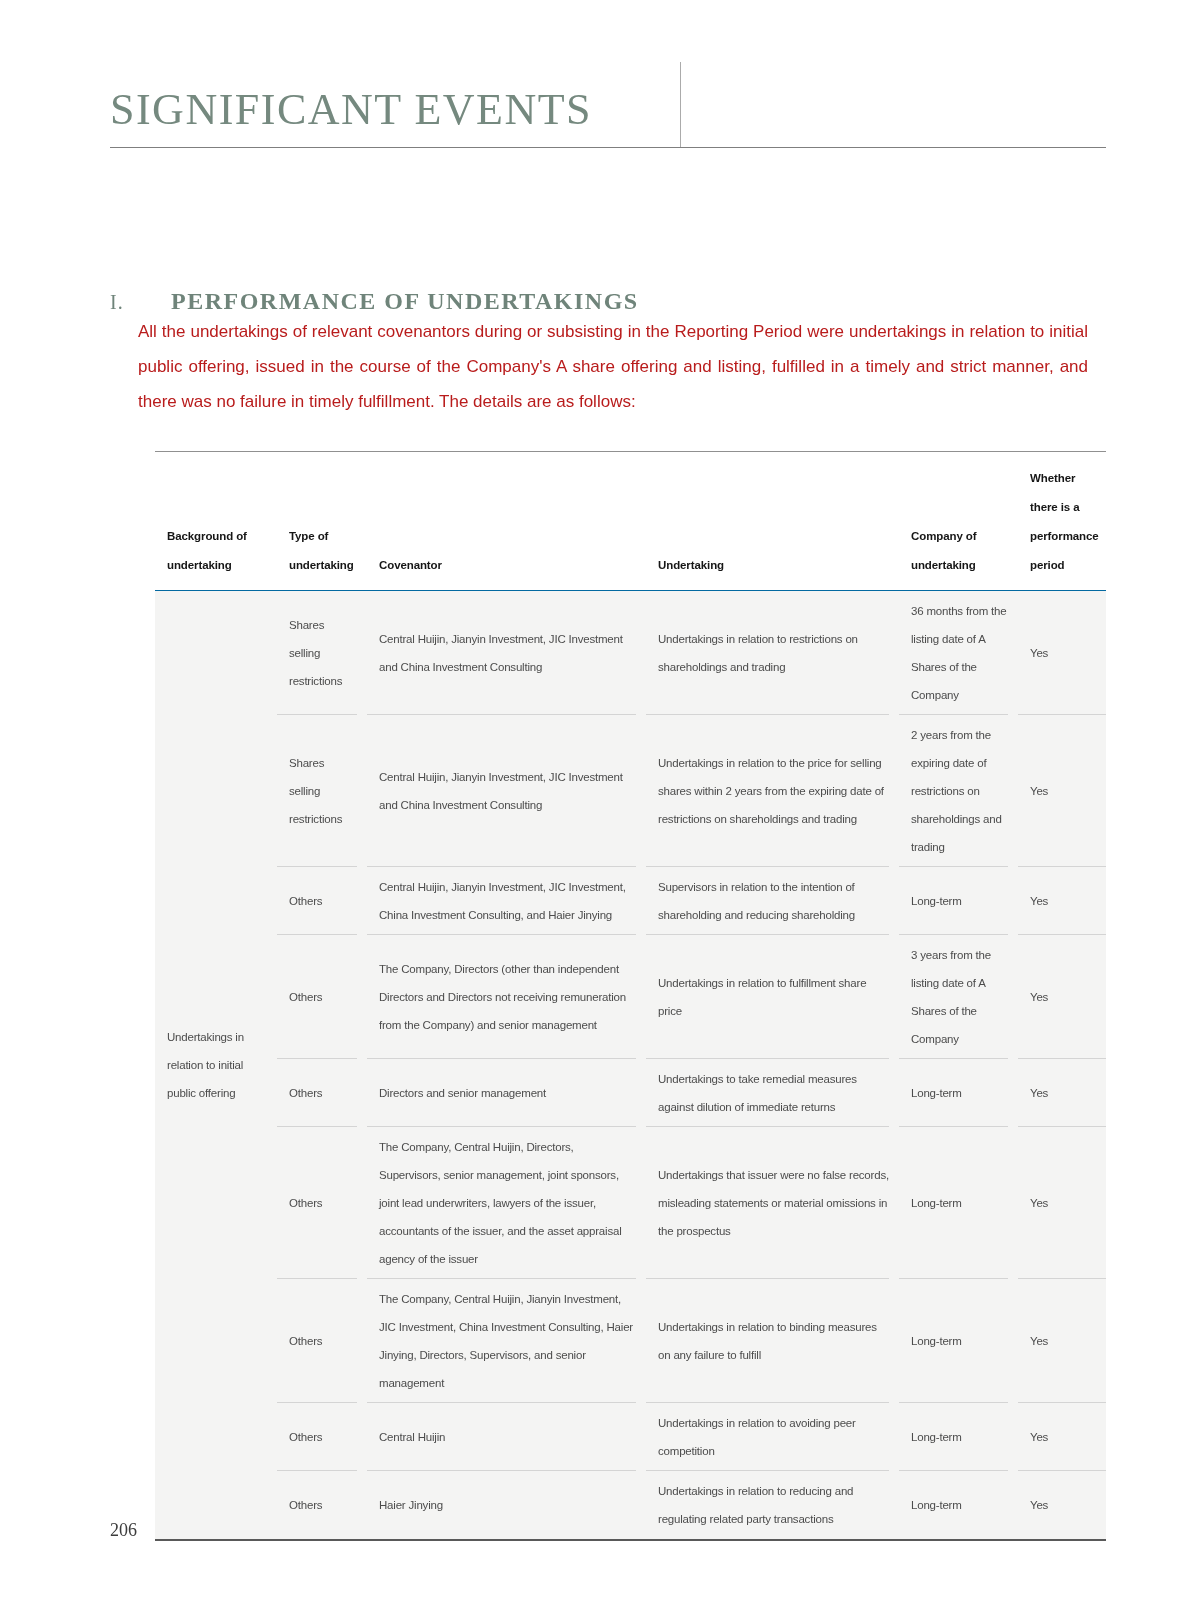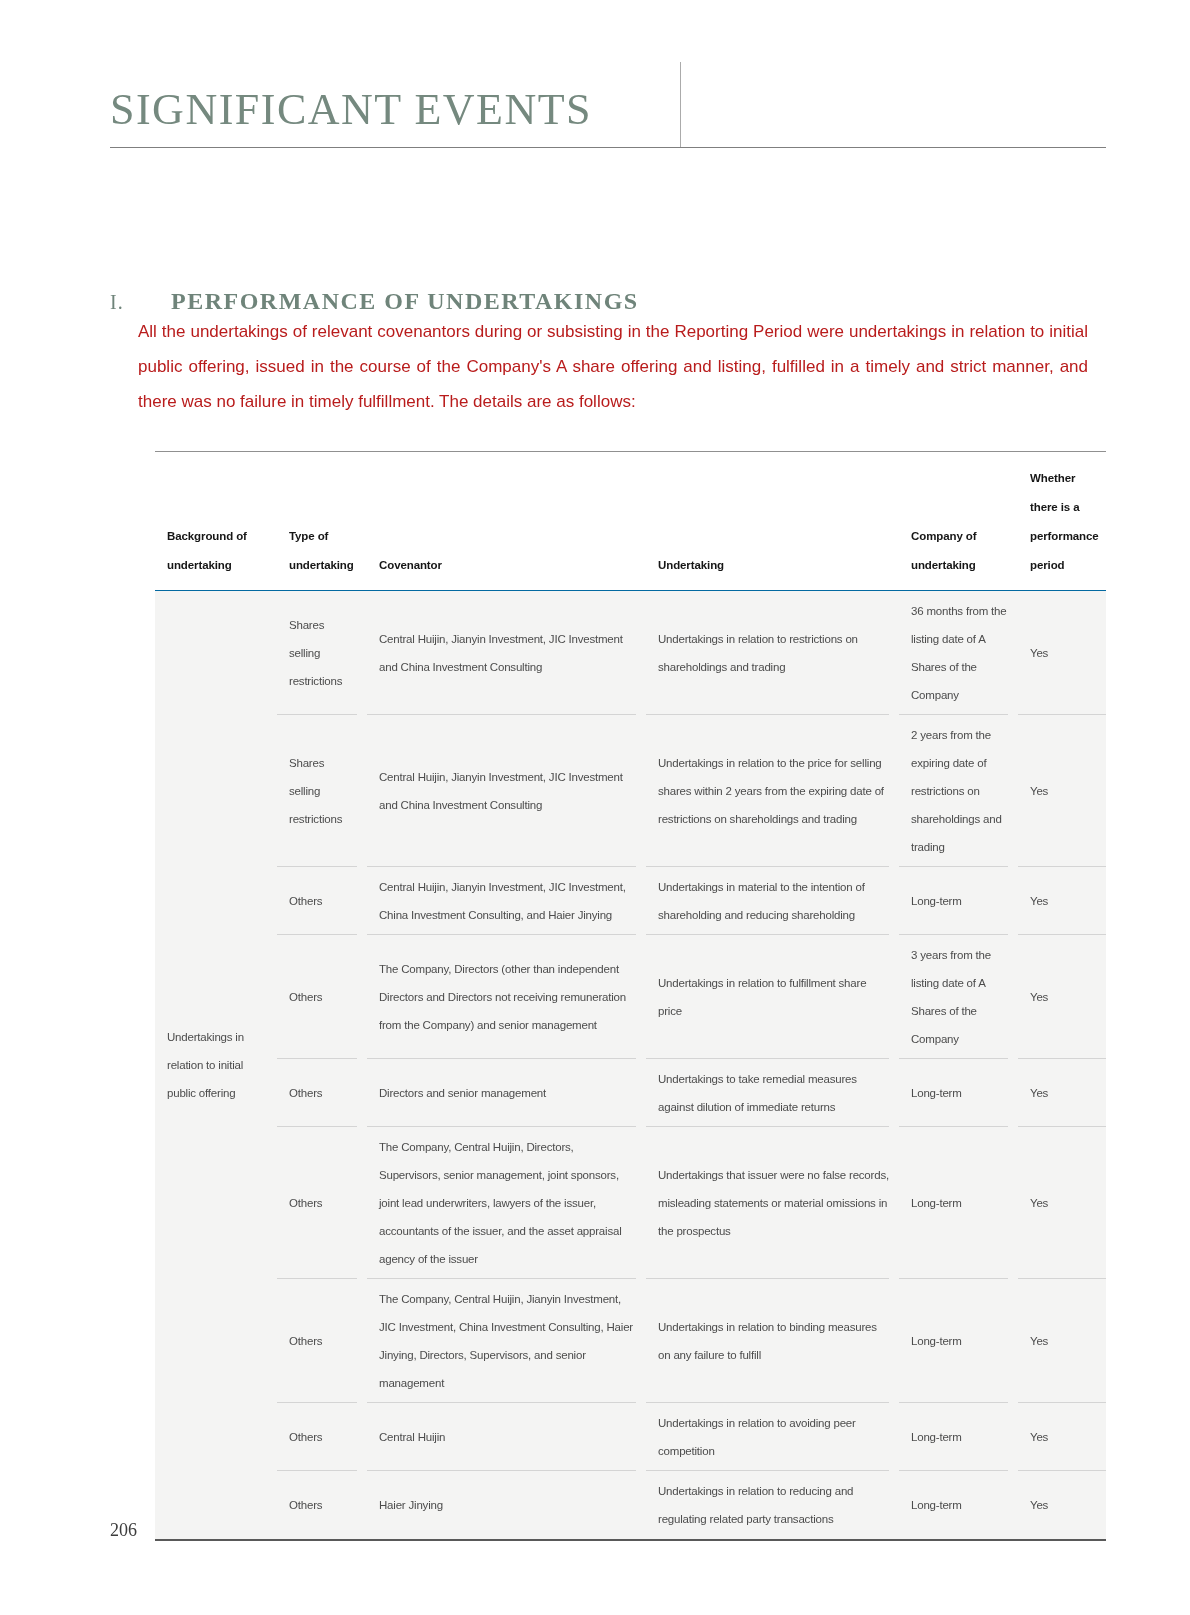--- a/index.html
+++ b/index.html
@@ -169,21 +169,21 @@
         <tr>
     <td class="c-type">Shares selling restrictions</td>
     <td class="c-cov">Central Huijin, Jianyin Investment, JIC Investment and China Investment Consulting</td>
     <td class="c-und">Undertakings in relation to the price for selling shares within 2 years from the expiring date of restrictions on shareholdings and trading</td>
     <td class="c-dur">2 years from the expiring date of restrictions on shareholdings and trading</td>
     <td class="c-per">Yes</td>
   </tr>
         <tr>
     <td class="c-type">Others</td>
     <td class="c-cov">Central Huijin, Jianyin Investment, JIC Investment, China Investment Consulting, and Haier Jinying</td>
-    <td class="c-und">Undertakings in material to the intention of shareholding and reducing shareholding</td>
+    <td class="c-und">Supervisors in relation to the intention of shareholding and reducing shareholding</td>
     <td class="c-dur">Long-term</td>
     <td class="c-per">Yes</td>
   </tr>
         <tr>
     <td class="c-type">Others</td>
     <td class="c-cov">The Company, Directors (other than independent Directors and Directors not receiving remuneration from the Company) and senior management</td>
     <td class="c-und">Undertakings in relation to fulfillment share price</td>
     <td class="c-dur">3 years from the listing date of A Shares of the Company</td>
     <td class="c-per">Yes</td>
   </tr>

